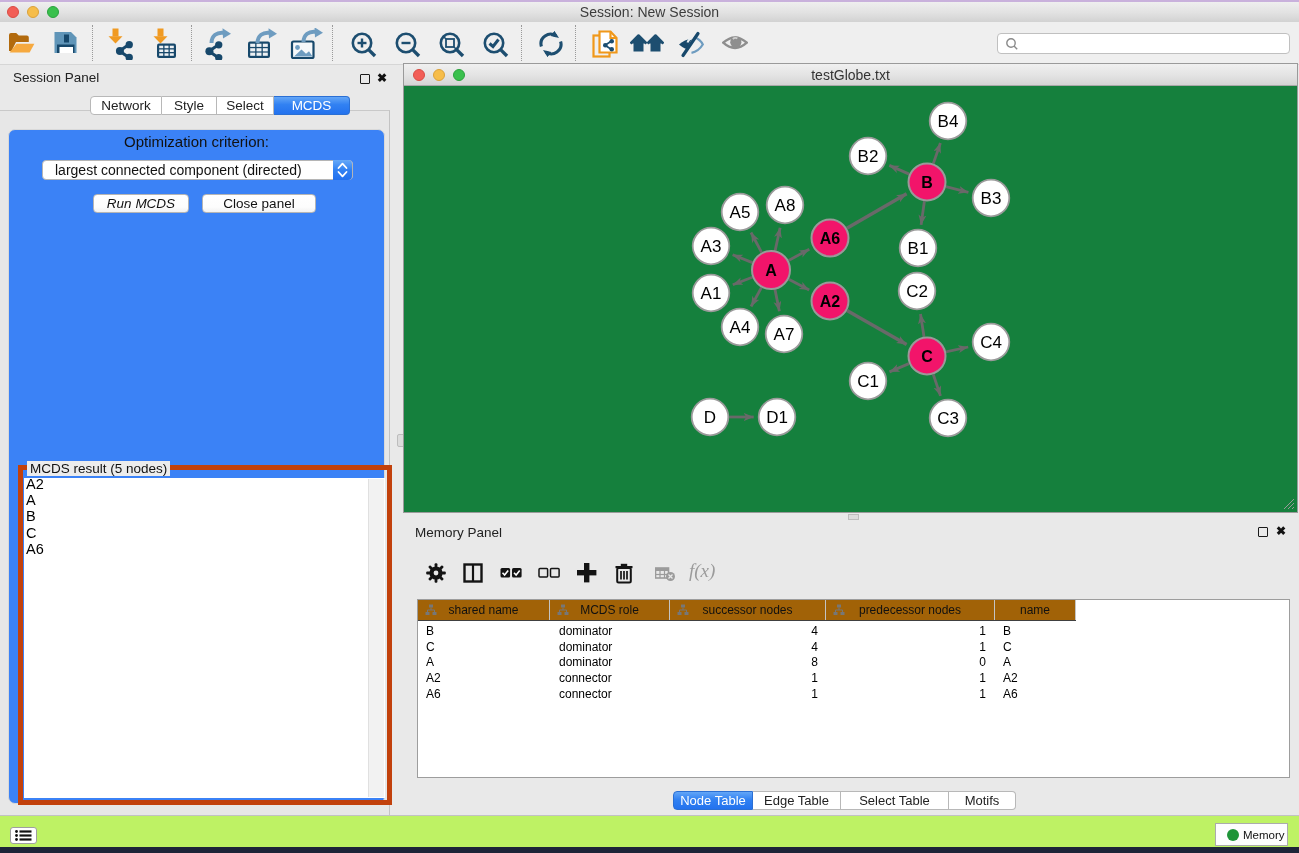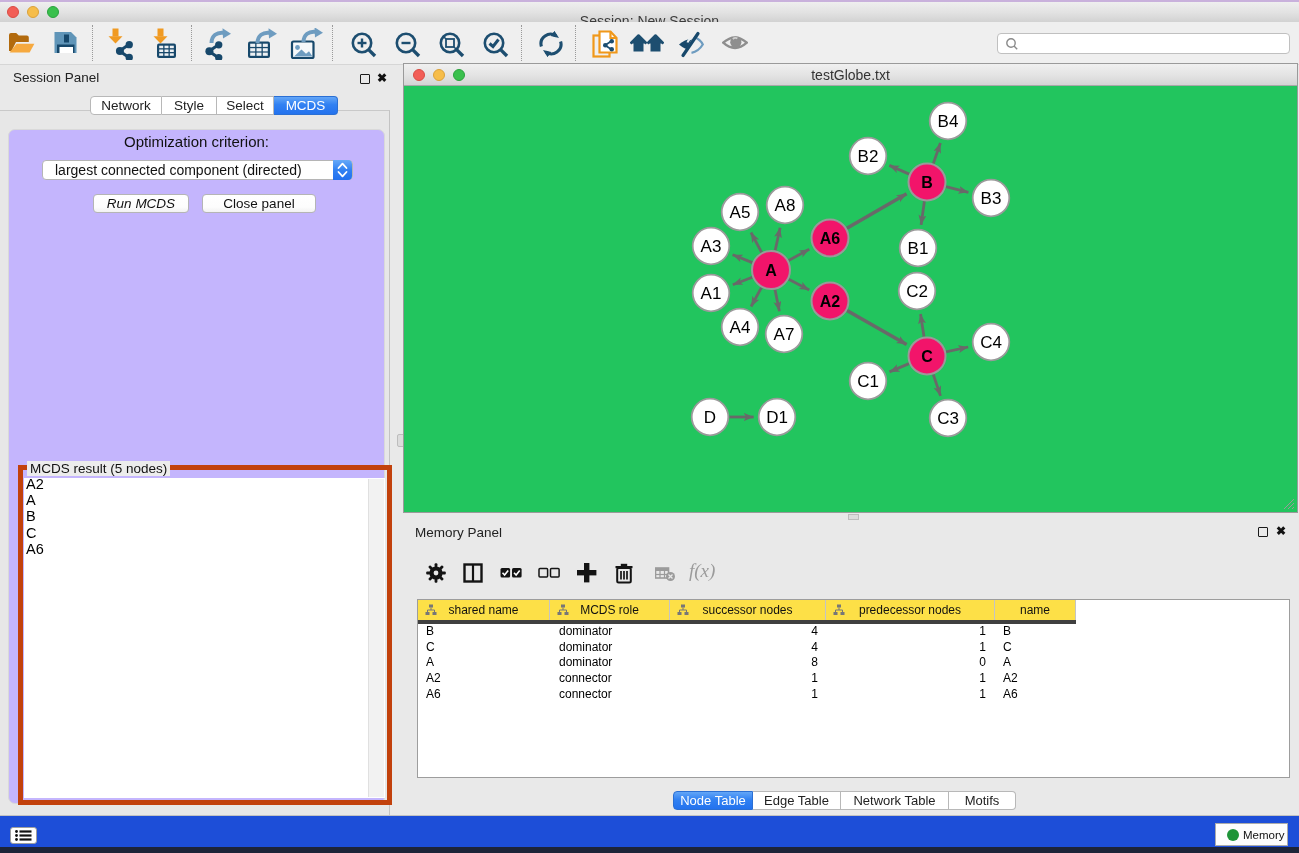--- a/index.html
+++ b/index.html
@@ -7,21 +7,21 @@
        font-family:"Liberation Sans",sans-serif;background:#e9e9e9;}
   .abs{position:absolute;}
   #topstrip{left:0;top:0;width:1299px;height:2px;background:#c9b1dc;}
   #titlebar{left:0;top:1px;width:1299px;height:21px;
     background:linear-gradient(180deg,#f0f0f0 0%,#e2e2e2 55%,#d2d2d2 100%);
     border-bottom:1px solid #ababab;border-radius:4px 4px 0 0;}
   .tl{position:absolute;width:12px;height:12px;border-radius:50%;top:5px;box-sizing:border-box;}
   #titlebar .t1{left:7px;background:#f25e57;border:0.5px solid #d94c44;}
   #titlebar .t2{left:27px;background:#f6bd4a;border:0.5px solid #dba13a;}
   #titlebar .t3{left:47px;background:#3ac04d;border:0.5px solid #2ba23e;}
-  #apptitle{position:absolute;top:12px;left:0;width:100%;text-align:center;
+  #apptitle{position:absolute;top:3px;left:0;width:100%;text-align:center;
     font-size:14px;color:#3c3c3c;}
   #toolbar{left:0;top:22px;width:1299px;height:42px;background:#efefef;
     border-bottom:1px solid #d6d6d6;}
   .sep{position:absolute;top:3px;height:36px;width:0;border-left:1px dotted #9a9a9a;}
   .ticon{position:absolute;top:0;}
   #searchbox{position:absolute;left:997px;top:11px;width:291px;height:19px;
     background:#fff;border:1px solid #c0c0c0;border-radius:4px;}
   
   #cp-title{left:13px;top:70px;font-size:13.5px;color:#222;}
   .winbtn-sq{left:360px;top:74px;width:8px;height:8px;border:1.6px solid #1a1a1a;border-radius:1px;}
@@ -30,64 +30,64 @@
   #cp-tabs .tabs{font-size:13.5px;padding-left:12px;}
   .tab{background:#fff;border:1px solid #b8b8b8;border-left:none;display:flex;
        align-items:center;justify-content:center;box-sizing:border-box;}
   .tab.first{border-left:1px solid #b8b8b8;border-radius:4px 0 0 4px;}
   .tab.last{border-radius:0 4px 4px 0;}
   .tab.sel{background:linear-gradient(180deg,#63a6f7 0%,#3181f2 45%,#2372ee 100%);
      color:#fff;border-color:#2a6fd4;}
   #cp-tabs{left:78px;top:96px;}
   #cp-body{left:0px;top:110px;width:390px;height:705px;background:#e7e7e7;
      border-top:1px solid #c9c9c9;border-right:1px solid #c3c3c3;box-sizing:border-box;}
-  #cp-inner{left:8px;top:18px;width:375px;height:673px;background:#c4b5fd;
+  #cp-inner{left:8px;top:18px;width:375px;height:673px;background:#3b82f6;
      border:1px solid #d9d9d9;border-radius:7px;}
   #opt-label{left:0;top:3px;width:100%;text-align:center;font-size:15px;color:#111;}
   #dd{left:33px;top:30px;width:311px;height:20px;background:#fff;border:1px solid #b5b5b5;
       border-radius:4px;box-sizing:border-box;}
   #dd span{position:absolute;left:12px;top:1px;font-size:14px;color:#111;}
   #dd .spin{position:absolute;right:0px;top:-1px;width:19px;height:20px;border-radius:0 4px 4px 0;
       background:linear-gradient(180deg,#66a9f8 0%,#3181f2 50%,#2270ee 100%);}
   #btn-run{left:84px;top:64px;width:96px;height:19px;font-style:italic;}
   #btn-close{left:193px;top:64px;width:114px;height:19px;}
   .pbtn{background:linear-gradient(180deg,#ffffff 0%,#fdfdfd 70%,#f2f2f2 100%);
      border:1px solid #b5b5b5;border-radius:4px;font-size:13.5px;color:#111;
      display:flex;align-items:center;justify-content:center;box-sizing:border-box;}
   #groupbox{left:9px;top:335px;width:364px;height:330px;border:5px solid #c2410c;}
   #grouplabel{left:4px;top:-9px;background:#ececec;padding:0 3px;font-size:13.5px;color:#111;}
   #mcdslist{left:1px;top:8px;width:361px;height:320px;background:#fff;font-size:14.5px;
      line-height:16.2px;color:#000;}
   #mcdslist .items{position:absolute;left:2px;top:-2px;}
   #mcdsscroll{right:1px;top:1px;width:15px;height:318px;background:#f2f2f2;
      border-left:1px solid #e0e0e0;}
   
-  #netwin{left:403px;top:63px;width:895px;height:450px;background:#22c55e;
+  #netwin{left:403px;top:63px;width:895px;height:450px;background:#15803d;
      border:1px solid #9a9a9a;box-sizing:border-box;}
   #nettitle{left:0;top:0;width:100%;height:22px;
     background:linear-gradient(180deg,#f0f0f0 0%,#e3e3e3 55%,#d4d4d4 100%);
     border-bottom:1px solid #a8a8a8;box-sizing:border-box;}
   #nettitle .t1{left:9px;background:#f25e57;border:0.5px solid #d94c44;top:5px;}
   #nettitle .t2{left:29px;background:#f6bd4a;border:0.5px solid #dba13a;top:5px;}
   #nettitle .t3{left:49px;background:#3ac04d;border:0.5px solid #2ba23e;top:5px;}
   #nettitle .txt{position:absolute;width:100%;top:3px;text-align:center;font-size:14px;color:#333;}
   
   #tp-title{left:415px;top:525px;font-size:13.5px;color:#222;}
   #tp-toolbar{left:417px;top:555px;height:34px;}
   #tbl{left:417px;top:599px;width:873px;height:179px;background:#fff;border:1px solid #9d9d9d;
        box-sizing:border-box;font-size:12px;}
-  #tblhead{position:absolute;left:0;top:0;height:20px;width:658px;background:#fde047;
-       border-bottom:4px solid #404040;}
+  #tblhead{position:absolute;left:0;top:0;height:20px;width:658px;background:#a16207;
+       border-bottom:1px solid #404040;}
   .hc{position:absolute;top:0;height:20px;border-right:1px solid #c4c4c4;box-sizing:border-box;}
   .hc .ht{position:absolute;width:100%;text-align:center;top:3px;font-size:12px;color:#111;}
   .row{position:absolute;left:0;width:100%;height:16px;}
   .cell{position:absolute;top:2px;}
   #btabs{left:673px;top:791px;}
   
-  #statusbar{left:0;top:815px;width:1299px;height:32px;background:#1d4ed8;
+  #statusbar{left:0;top:815px;width:1299px;height:32px;background:#bef264;
      border-top:1px solid #c2c2c2;box-sizing:border-box;}
   #listbtn{left:10px;top:11px;width:27px;height:17px;background:#fff;
      border:1px solid #9f9f9f;border-radius:3px;box-sizing:border-box;}
   #membtn{left:1215px;top:7px;width:73px;height:23px;background:#fdfdfd;
      border:1px solid #ababab;box-sizing:border-box;}
   #bottomstrip{left:0;top:847px;width:1299px;height:6px;background:#1d2438;}
 </style>
 </head>
 <body>
 <div class="abs" id="titlebar">
@@ -277,21 +277,21 @@
         <div class="abs" id="mcdsscroll"></div>
       </div>
     </div>
   </div>
 </div>
 <div class="abs" id="cp-tabs">
   <div class="tabs">
     <div class="tab first" style="width:72px;">Network</div>
     <div class="tab" style="width:55px;">Style</div>
     <div class="tab" style="width:57px;">Select</div>
-    <div class="tab sel last" style="width:64px;">MCDS</div>
+    <div class="tab sel last" style="width:76px;">MCDS</div>
   </div>
 </div>
 
 <div class="abs" style="left:397px;top:434px;width:7px;height:11px;background:#dcdcdc;border:1px solid #bdbdbd;border-radius:2px;"></div>
 <div class="abs" style="left:848px;top:514px;width:9px;height:4px;background:#dcdcdc;border:1px solid #bdbdbd;"></div>
 
 <div class="abs" id="netwin">
   <div class="abs" id="nettitle">
     <div class="tl t1"></div>
       <div class="tl t2"></div>
@@ -504,21 +504,21 @@
       <div class="cell" style="left:141px">connector</div>
       <div class="cell" style="left:252px;width:148px;text-align:right">1</div>
       <div class="cell" style="left:408px;width:160px;text-align:right">1</div>
       <div class="cell" style="left:585px">A6</div>
     </div>
 </div>
 <div class="abs" id="btabs">
   <div class="tabs">
     <div class="tab sel first" style="width:80px;">Node Table</div>
     <div class="tab" style="width:88px;">Edge Table</div>
-    <div class="tab" style="width:108px;">Network Table</div>
+    <div class="tab" style="width:108px;">Select Table</div>
     <div class="tab last" style="width:67px;">Motifs</div>
   </div>
 </div>
 
 <div class="abs" id="statusbar">
   <div class="abs" id="listbtn">
     <svg width="17" height="11" viewBox="0 0 17 11" style="position:absolute;left:4px;top:2px">
       <circle cx="1.5" cy="1.5" r="1.4" fill="#111"></circle>
         <rect x="4.5" y="0.4" width="12" height="2.2" fill="#111"></rect>
       <circle cx="1.5" cy="5.5" r="1.4" fill="#111"></circle>

